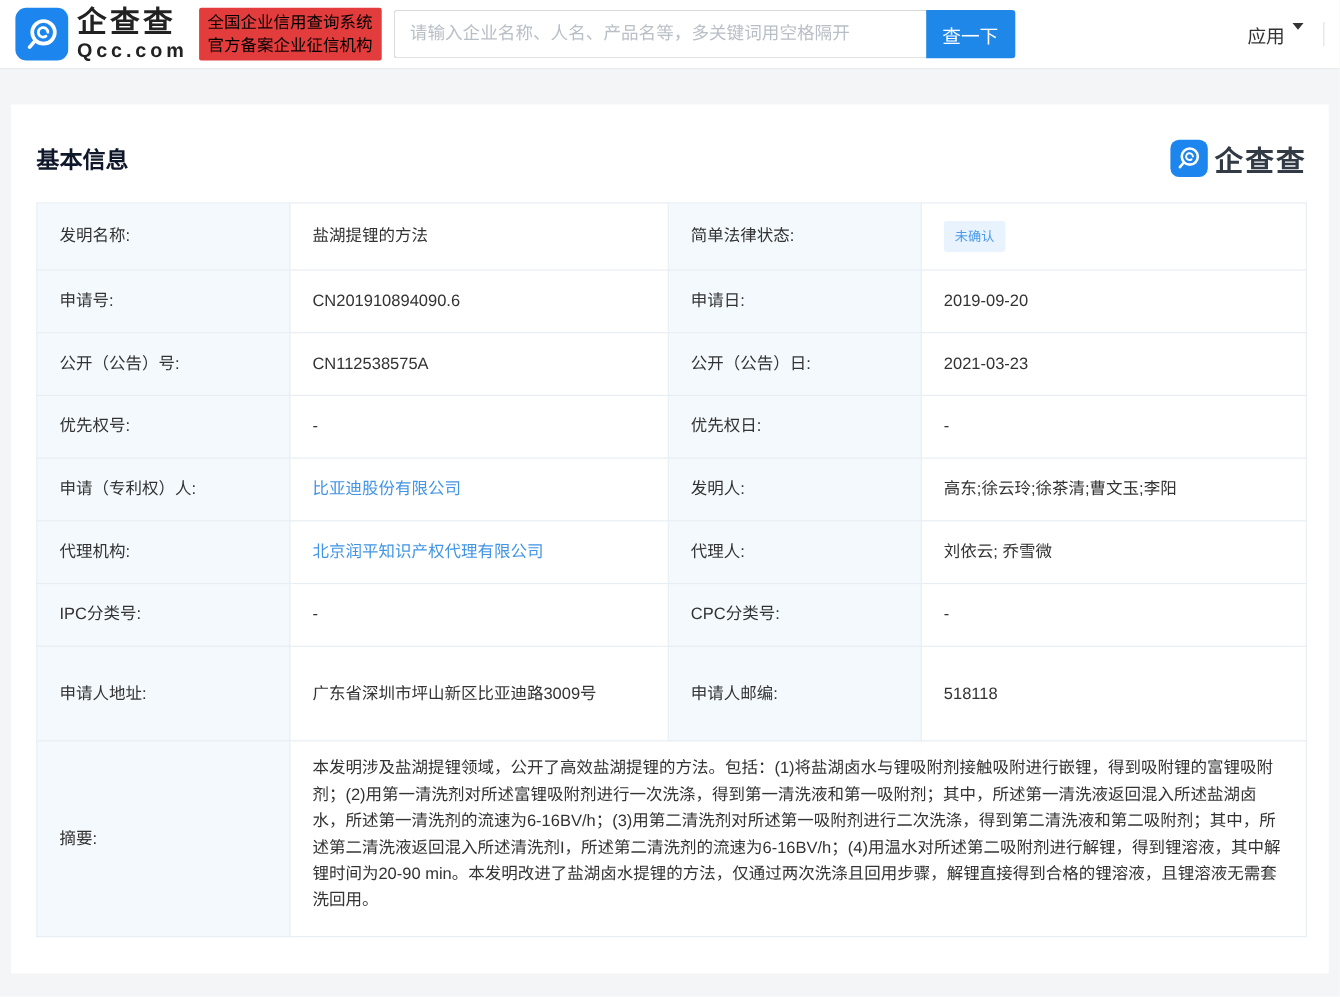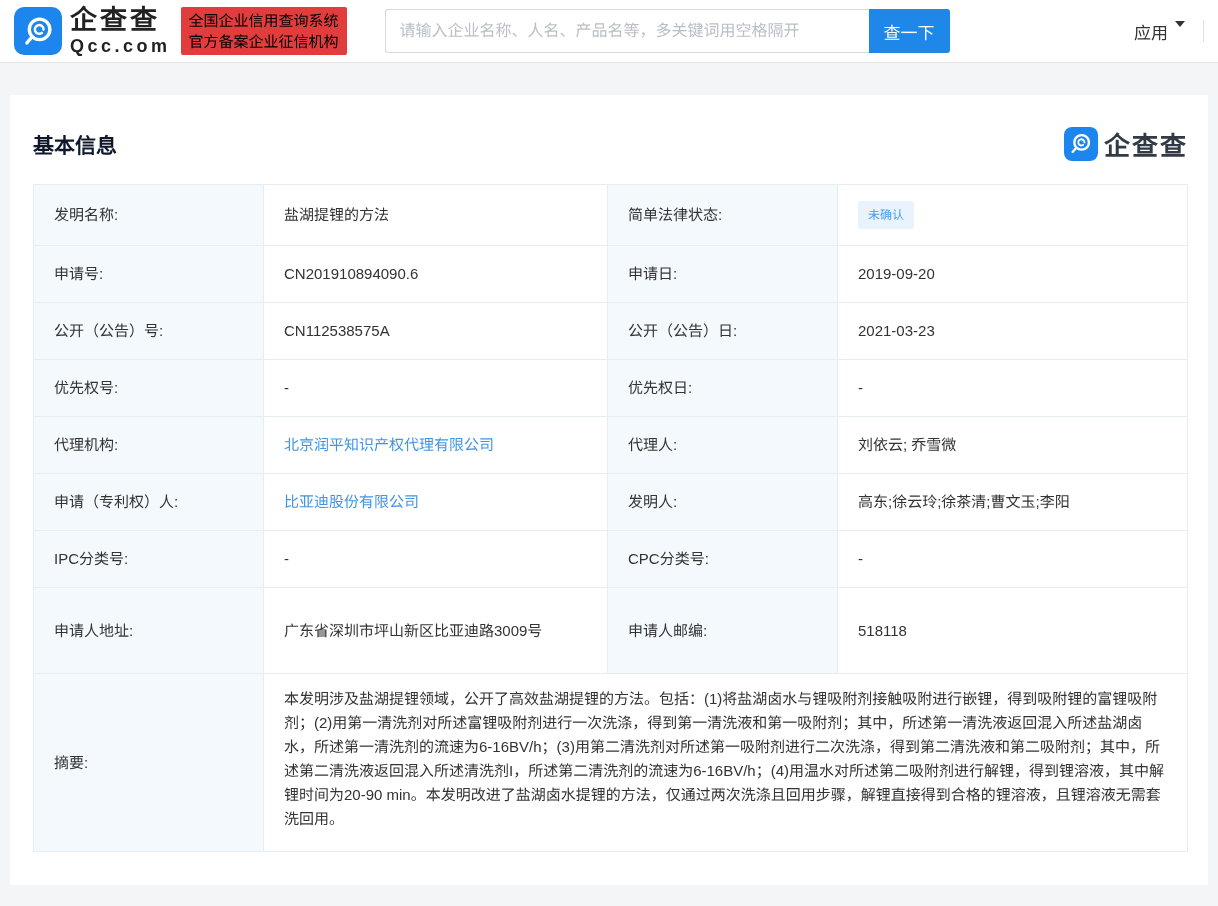--- a/index.html
+++ b/index.html
@@ -7,21 +7,21 @@
   body { background:#f4f5f6; font-family:"Liberation Sans","DejaVu Sans",sans-serif; color:#333; }
 
   
   .header { height:63px; background:#fff; border-bottom:1px solid #e7e7e7; display:flex; align-items:center; padding:0 14px; }
   .logo { display:flex; align-items:center; cursor:pointer; }
   .logo-icon { width:48px; height:48px; border-radius:10px; background:#1d86ee; display:flex; align-items:center; justify-content:center; flex:0 0 auto; }
   .logo-text { margin-left:8px; line-height:1; }
   .logo-brand { font-size:27px; font-weight:bold; color:#222; letter-spacing:3px; }
   .logo-domain { font-size:18px; font-weight:bold; color:#222; letter-spacing:3.5px; margin-top:3px; }
   .cert-badge { margin-left:10px; background:#e23c3c; color:#000000; font-size:15px; line-height:21px; padding:3px 8px; border-radius:2px; white-space:nowrap; }
-  .search-wrap { display:flex; margin-left:38px; }
+  .search-wrap { display:flex; margin-left:11px; }
   .search-input { width:484px; height:44px; border:1px solid #d9d9d9; border-right:none; border-radius:3px 0 0 3px; padding:0 14px; font-size:16px; color:#333; outline:none; font-family:inherit; }
   .search-input::placeholder { color:#b9bfc6; }
   .search-btn { width:81px; height:44px; background:#1e87e8; color:#fff; border:none; border-radius:0 3px 3px 0; font-size:17px; cursor:pointer; font-family:inherit; }
   .header-right { margin-left:auto; display:flex; align-items:center; }
   .apps-link { display:flex; font-size:17px; color:#333; cursor:pointer; }
   .caret-down { width:0; height:0; border-left:5px solid transparent; border-right:5px solid transparent; border-top:6px solid #333; margin-left:7px; margin-top:2px; }
   .header-divider { width:1px; height:22px; background:#e0e0e0; margin-left:18px; }
 
   
   .card { background:#fff; margin:32px 10px 0; padding:30px 20px 30px 23px; min-height:790px; }
@@ -123,34 +123,34 @@
         <td class="lbl">公开（公告）日:</td>
         <td class="val">2021-03-23</td>
       </tr>
       <tr class="r-std">
         <td class="lbl">优先权号:</td>
         <td class="val">-</td>
         <td class="lbl">优先权日:</td>
         <td class="val">-</td>
       </tr>
       <tr class="r-std">
+        <td class="lbl">申请（专利权）人:</td>
+        <td class="val">
+          <a class="cell-link">比亚迪股份有限公司</a>
+        </td>
+        <td class="lbl">发明人:</td>
+        <td class="val">高东;徐云玲;徐茶清;曹文玉;李阳</td>
+      </tr>
+      <tr class="r-std">
         <td class="lbl">代理机构:</td>
         <td class="val">
           <a class="cell-link">北京润平知识产权代理有限公司</a>
         </td>
         <td class="lbl">代理人:</td>
         <td class="val">刘依云; 乔雪微</td>
-      </tr>
-      <tr class="r-std">
-        <td class="lbl">申请（专利权）人:</td>
-        <td class="val">
-          <a class="cell-link">比亚迪股份有限公司</a>
-        </td>
-        <td class="lbl">发明人:</td>
-        <td class="val">高东;徐云玲;徐茶清;曹文玉;李阳</td>
       </tr>
       <tr class="r-std">
         <td class="lbl">IPC分类号:</td>
         <td class="val">-</td>
         <td class="lbl">CPC分类号:</td>
         <td class="val">-</td>
       </tr>
       <tr class="r-tall">
         <td class="lbl">申请人地址:</td>
         <td class="val">广东省深圳市坪山新区比亚迪路3009号</td>

